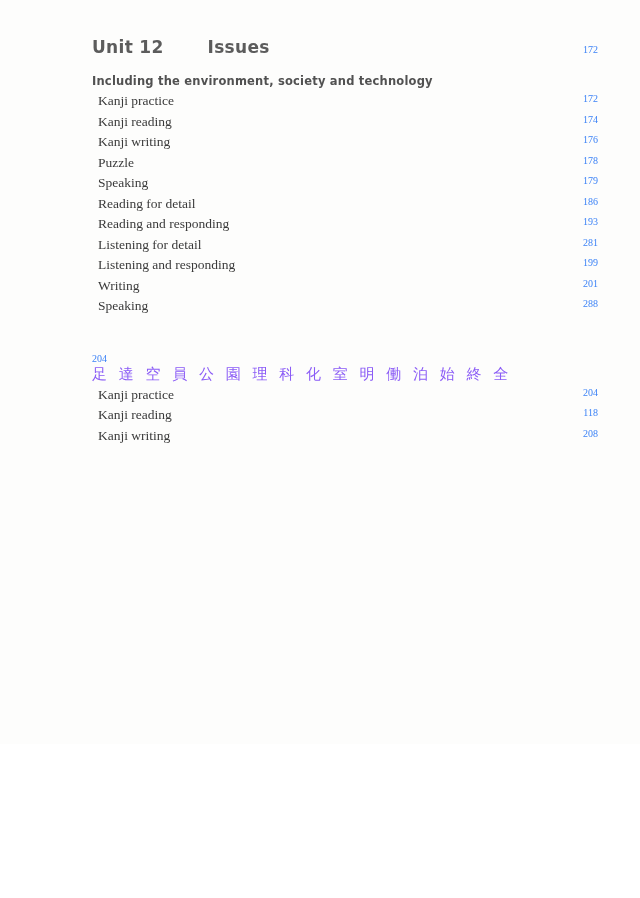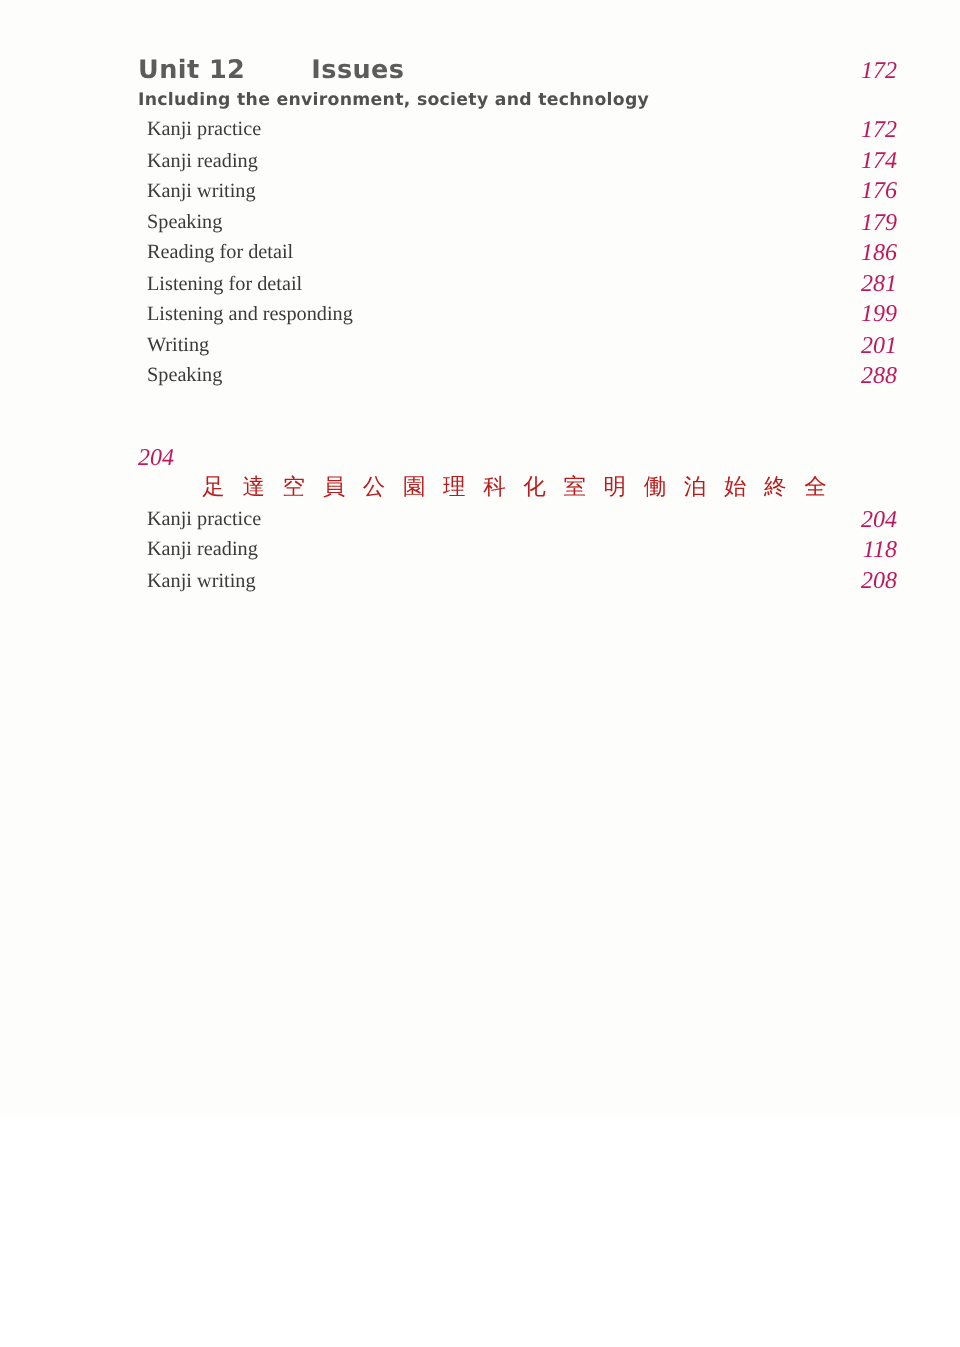--- a/index.html
+++ b/index.html
@@ -32,46 +32,45 @@
     color: #5c5c5c;
     letter-spacing: 0.3px;
   }
   .unit-heading .topic { margin-left: 44px; }
   .subtitle {
     font-family: "DejaVu Sans", sans-serif;
     font-weight: bold;
     font-size: 11.5px;
     line-height: 14px;
     color: #515151;
-    margin-top: 2px;
+    margin-top: 18px;
     letter-spacing: 0.2px;
   }
   .toc-list {
     list-style: none;
     margin: 5px 0 0 0;
     padding: 0;
   }
   .toc-row {
     display: flex;
     justify-content: space-between;
     align-items: flex-start;
     height: 20.5px;
     padding-left: 6px;
   }
   .label { font-size: 13.5px; color: #3a3a3a; }
-  .pagenum { font-size: 16px; color: #be185d; font-style: italic; }
+  .pagenum { font-size: 10px; color: #3b82f6; }
   .section-supplementary { margin-top: 34px; }
   .kanji-line {
     font-family: "Liberation Serif", serif;
     font-size: 15px;
     line-height: 20px;
     letter-spacing: 4px;
-    color: #b91c1c;
+    color: #8b5cf6;
     white-space: nowrap;
-    text-align: center;
   }
   .footer {
     position: absolute;
     top: 832px;
     left: 342px;
     transform: translateX(-50%);
     font-size: 13.5px;
     color: #3c3c3c;
     text-decoration: underline;
   }
@@ -95,26 +94,34 @@
           </li>
         <li class="toc-row">
             <span class="label">Kanji reading</span>
             <span class="pagenum">174</span>
           </li>
         <li class="toc-row">
             <span class="label">Kanji writing</span>
             <span class="pagenum">176</span>
           </li>
         <li class="toc-row">
+            <span class="label">Puzzle</span>
+            <span class="pagenum">178</span>
+          </li>
+        <li class="toc-row">
             <span class="label">Speaking</span>
             <span class="pagenum">179</span>
           </li>
         <li class="toc-row">
             <span class="label">Reading for detail</span>
             <span class="pagenum">186</span>
+          </li>
+        <li class="toc-row">
+            <span class="label">Reading and responding</span>
+            <span class="pagenum">193</span>
           </li>
         <li class="toc-row">
             <span class="label">Listening for detail</span>
             <span class="pagenum">281</span>
           </li>
         <li class="toc-row">
             <span class="label">Listening and responding</span>
             <span class="pagenum">199</span>
           </li>
         <li class="toc-row">

